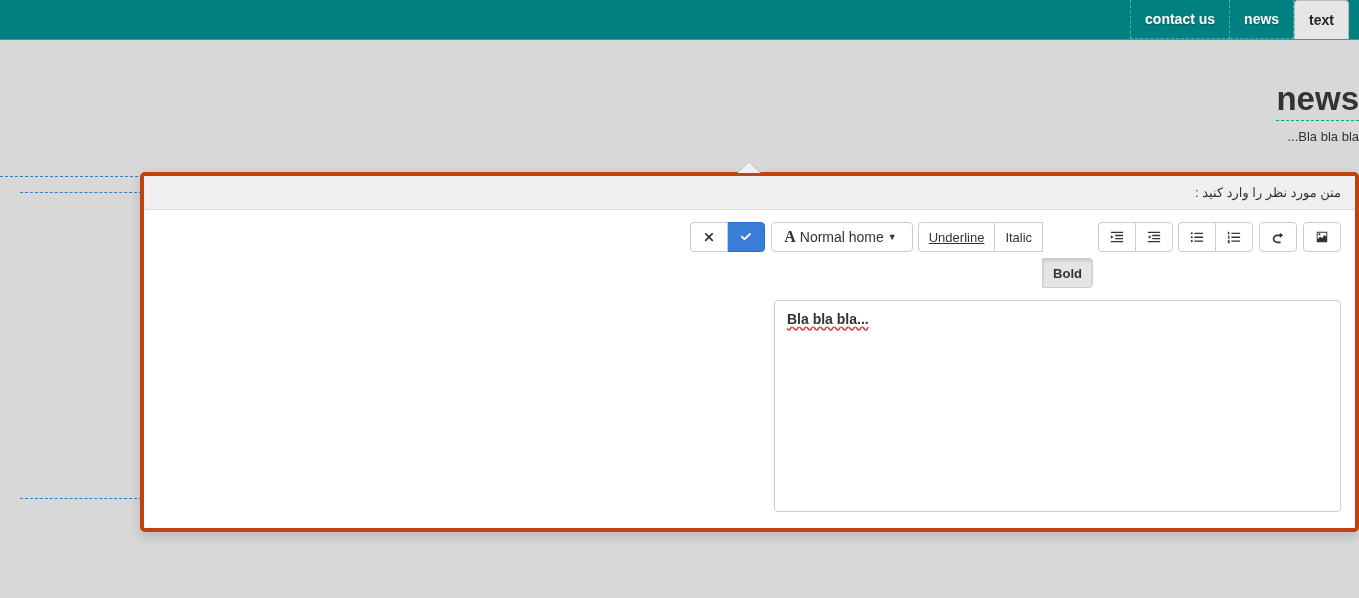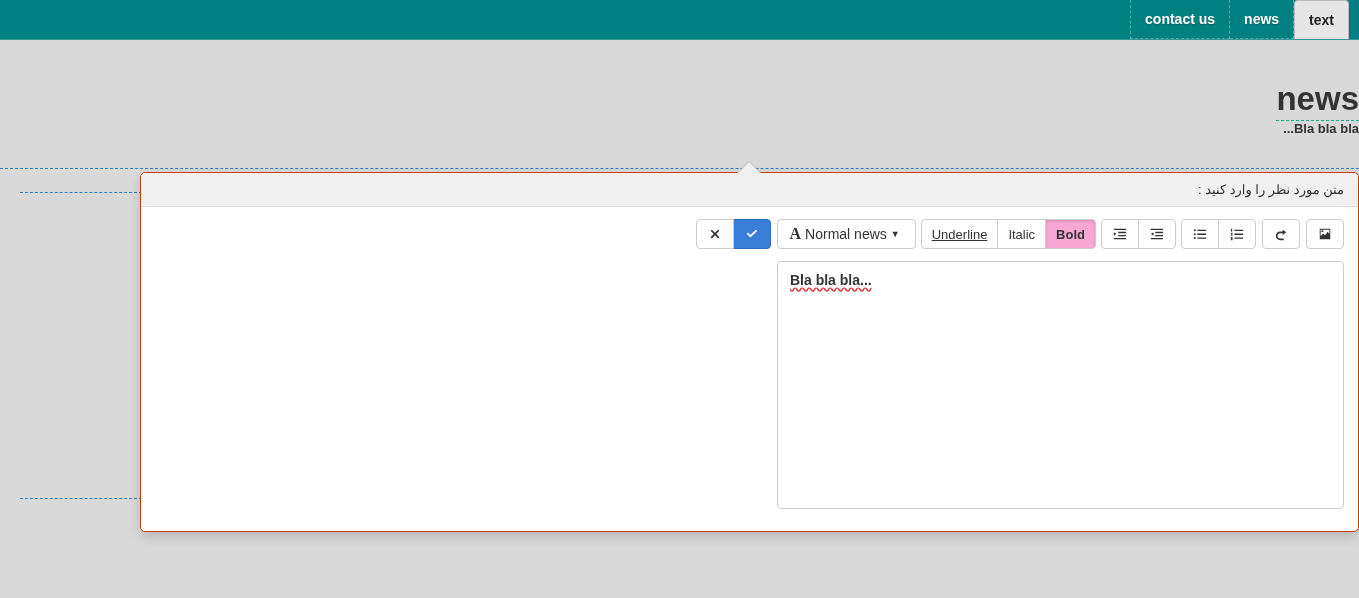--- a/index.html
+++ b/index.html
@@ -49,22 +49,23 @@
     .page-title {
       font-size: 33px;
       font-weight: bold;
       color: #333;
       border-bottom: 1px dashed #0a8;
       display: inline-block;
       padding-bottom: 2px;
     }
     .subtitle {
       font-size: 13px;
-      font-weight: bold;
-      color: #333;
+      font-weight: normal;
+      color: #333;
+      margin-top: 8px;
     }
     .dashed-line-outer {
       border-top: 1px dashed #2a7fc8;
       margin-top: 22px;
     }
     .dashed-line-inner-top,
     .dashed-line-inner-bottom {
       position: absolute;
       left: 20px;
       width: 122px;
@@ -94,21 +95,21 @@
       top: -11px;
       left: 597px;
       width: 0; height: 0;
       border-left: 12px solid transparent;
       border-right: 12px solid transparent;
       border-bottom: 12px solid #bbb;
       z-index: 1;
     }
     .popover {
       background: #fff;
-      border: 1px solid #c2410c;
+      border: 4px solid #c2410c;
       border-radius: 5px;
       box-shadow: 0 5px 12px rgba(0,0,0,0.15);
       height: 360px;
       overflow: hidden;
       position: relative;
     }
     .popover-header {
       background: #f0f0f0;
       border-bottom: 1px solid #ddd;
       padding: 9px 14px;
@@ -142,22 +143,23 @@
       min-width: 38px;
       display: inline-flex;
       align-items: center;
       justify-content: center;
       font-size: 13px;
       color: #333;
       cursor: pointer;
       padding: 0 10px;
     }
     .btn.active {
-      background: #f9a8d4;
+      background: #e5e5e5;
       box-shadow: inset 0 2px 3px rgba(0,0,0,0.12);
+      margin-top: 36px;
     }
     .btn-group {
       display: inline-flex;
       direction: rtl;
     }
     .btn-group .btn {
       border-radius: 0;
       margin-left: -1px;
     }
     .btn-group .btn:first-child { border-radius: 0 4px 4px 0; }
@@ -273,21 +275,21 @@
         </div>
 
         <div class="btn-group">
           <div class="btn active bold-label">Bold</div>
           <div class="btn italic-label">Italic</div>
           <div class="btn underline-label">Underline</div>
         </div>
 
         <div class="btn font-dropdown">
           <span class="a-letter">A</span>
-          <span>Normal news</span>
+          <span>Normal home</span>
           <span class="caret">▼</span>
         </div>
 
         <div class="btn-group">
           <div class="btn accept-btn">
             <svg class="icon-svg" viewBox="0 0 16 16">
                 <path d="M6.2 12L2 7.8l1.5-1.5 2.7 2.7L12.5 3 14 4.5 6.2 12z"></path>
               </svg>
           </div>
           <div class="btn">

